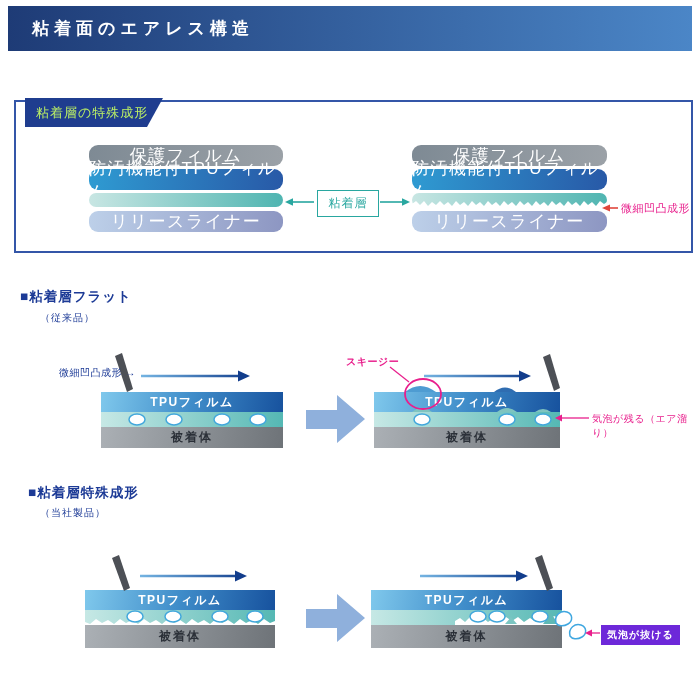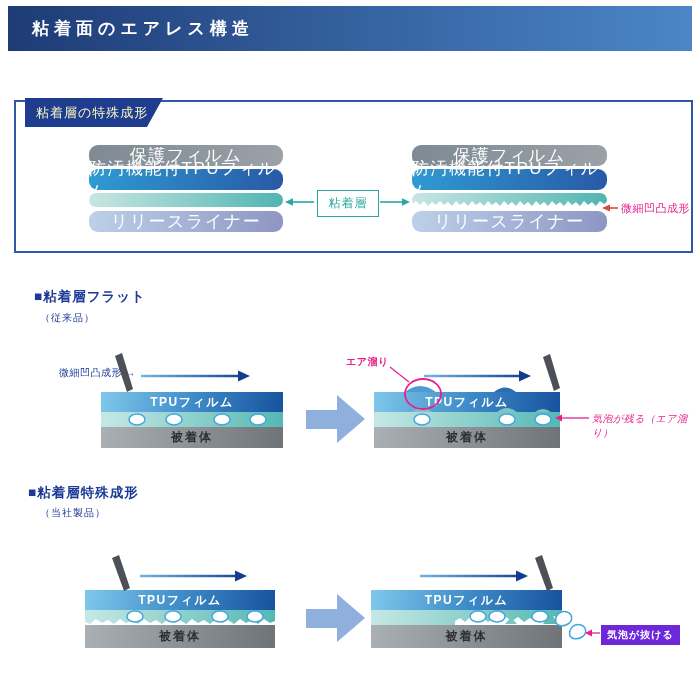--- a/index.html
+++ b/index.html
@@ -7,21 +7,21 @@
   .page{position:relative;width:700px;height:700px;background:#fff;overflow:hidden;}
   
   .header{position:absolute;left:8px;top:6px;width:684px;height:45px;
     background:linear-gradient(90deg,#1e3b76,#4b86c7);display:flex;align-items:center;}
   .header span{color:#fff;font-family:"Liberation Serif","DejaVu Serif",serif;
     font-weight:bold;font-size:17px;letter-spacing:5px;padding-left:24px;}
   
   .panel{position:absolute;left:14px;top:100px;width:675px;height:149px;border:2px solid #3456a8;}
   .panel-badge{position:absolute;left:25px;top:98px;width:138px;height:29px;background:#1f3d8f;
     clip-path:polygon(0 0,100% 0,calc(100% - 16px) 100%,0 100%);
-    color:#fef9c3;font-size:13px;display:flex;align-items:center;padding-left:11px;box-sizing:border-box;letter-spacing:1px;}
+    color:#bef264;font-size:13px;display:flex;align-items:center;padding-left:11px;box-sizing:border-box;letter-spacing:1px;}
   .layer{position:absolute;display:flex;align-items:center;justify-content:center;
     color:#fff;font-size:17px;letter-spacing:1.5px;z-index:2;border-radius:9px;}
   .callout{position:absolute;left:317px;top:190px;width:60px;height:25px;background:#fff;
     border:1.5px solid #29a7a0;color:#29a7a0;font-size:12px;display:flex;align-items:center;
     justify-content:center;letter-spacing:1px;z-index:2;}
   .micro-note{position:absolute;left:621px;top:201px;color:#e81f8c;font-size:11px;letter-spacing:0.5px;z-index:6;}
   
   .sec-title{position:absolute;color:#1c3a96;font-size:13.5px;font-weight:bold;letter-spacing:1px;z-index:2;}
   .sec-sub{position:absolute;color:#1c3a96;font-size:10px;letter-spacing:1px;z-index:2;}
   
@@ -72,44 +72,44 @@
   <div class="layer" style="left:412px;top:193px;width:195px;height:14px;background:linear-gradient(90deg,#c8e6e3,#4fb5b1);"></div>
   <div class="layer" style="left:412px;top:211px;width:195px;height:21px;background:linear-gradient(95deg,#bdd0e9,#8d96c2);">
     <span>リリースライナー</span>
   </div>
 
   <div class="callout">
     <span>粘着層</span>
   </div>
   <div class="micro-note">微細凹凸成形</div>
 
-  <div class="sec-title" style="left:34px;top:288px;">■粘着層フラット</div>
+  <div class="sec-title" style="left:20px;top:288px;">■粘着層フラット</div>
   <div class="sec-sub" style="left:40px;top:311px;">（従来品）</div>
 
   <div class="small-navy" style="left:59px;top:366px;">微細凹凸成形 →</div>
 
   <div class="film" style="left:101px;top:392px;width:182px;height:20px;">
     <span>TPUフィルム</span>
   </div>
   <div class="adh" style="left:101px;top:412px;width:182px;height:15px;"></div>
   <div class="adherend" style="left:101px;top:427px;width:182px;height:21px;">
     <span>被着体</span>
   </div>
 
-  <div class="magenta-label" style="left:346px;top:355px;">エア溜り</div>
+  <div class="magenta-label" style="left:346px;top:355px;">スキージー</div>
 
   <div class="film" style="left:374px;top:392px;width:186px;height:20px;">
     <span>TPUフィルム</span>
   </div>
   <div class="adh" style="left:374px;top:412px;width:186px;height:15px;"></div>
   <div class="adherend" style="left:374px;top:427px;width:186px;height:21px;">
     <span>被着体</span>
   </div>
 
-  <div class="magenta-label" style="left:592px;top:412px;font-weight:normal;font-style:italic;">気泡が残る（エア溜り）</div>
+  <div class="magenta-label" style="left:592px;top:412px;font-weight:normal;">気泡が残る（エア溜り）</div>
 
   <div class="sec-title" style="left:28px;top:484px;">■粘着層特殊成形</div>
   <div class="sec-sub" style="left:40px;top:506px;">（当社製品）</div>
 
   <div class="film" style="left:85px;top:590px;width:190px;height:20px;">
     <span>TPUフィルム</span>
   </div>
   <div class="adh" style="left:85px;top:610px;width:190px;height:15px;"></div>
   <div class="adherend" style="left:85px;top:625px;width:190px;height:23px;">
     <span>被着体</span>

